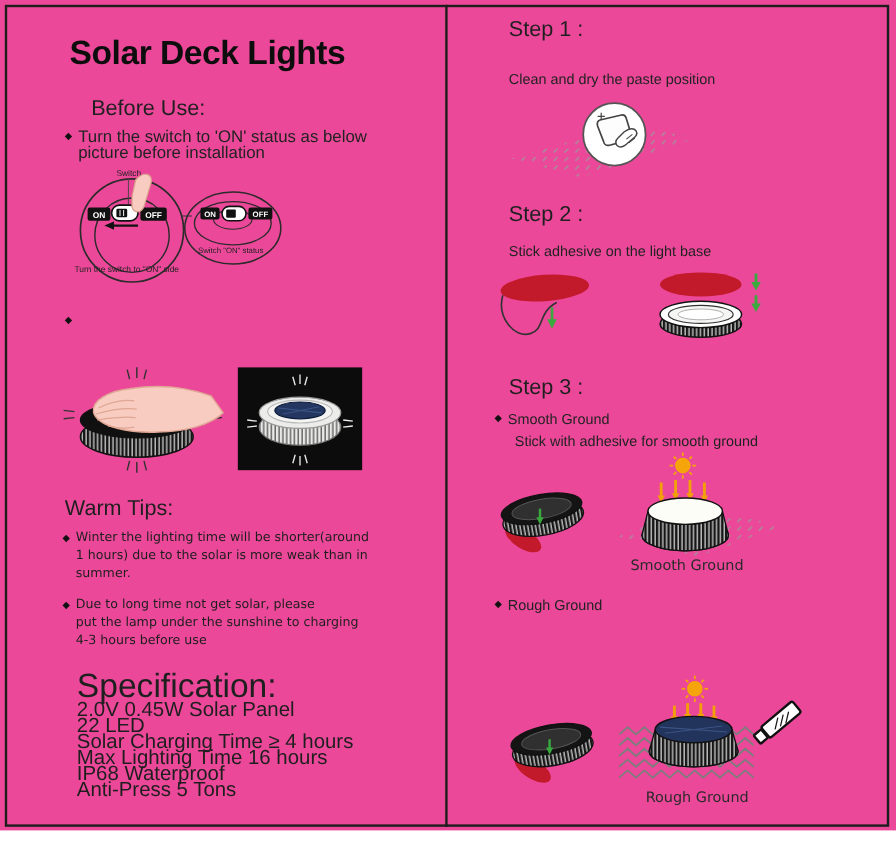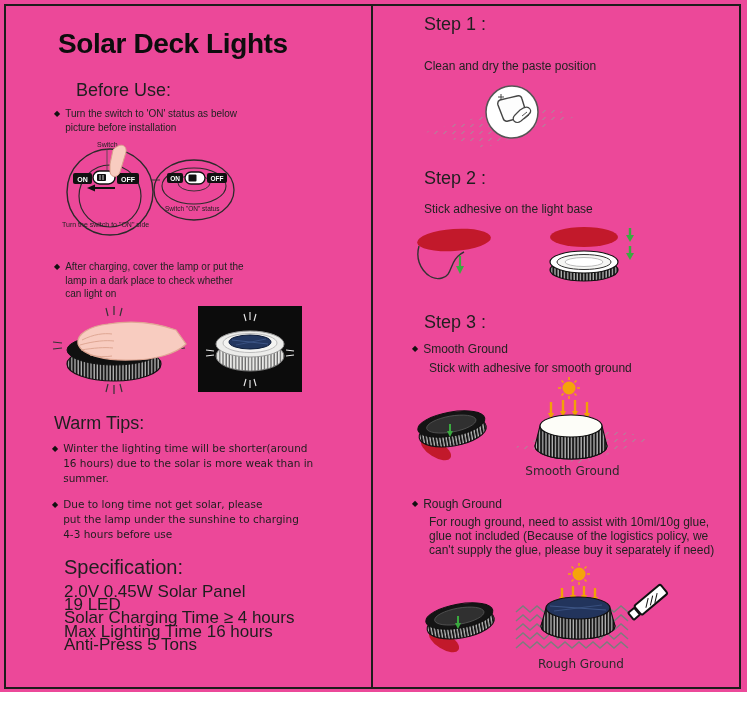--- a/index.html
+++ b/index.html
@@ -5,22 +5,22 @@
   *{margin:0;padding:0;box-sizing:border-box}
   html,body{width:747px;height:702px;background:#fff}
   .page{position:relative;width:747px;height:692px;background:#ec4899;
         font-family:"Liberation Sans",sans-serif;color:#1c1c1c;overflow:hidden}
   .abs{position:absolute}
   .frame{left:4px;top:4px;width:737px;height:685px;border:2px solid #1d1d1b}
   .divider{left:371px;top:4px;width:2px;height:685px;background:#1d1d1b}
   .bottom-strip{left:0;top:694px;width:747px;height:8px;background:#eae8e5}
   .title{font-size:28px;font-weight:700;letter-spacing:-0.4px;color:#0d0d0d}
   .h1{font-size:18px;color:#1f1f1f}
-  .spec-h{font-size:20px;color:#1f1f1f}
-  .body{font-size:10px;line-height:13.5px;white-space:pre-line;color:#222}
+  .spec-h{font-size:28px;color:#1f1f1f}
+  .body{font-size:14px;line-height:13.5px;white-space:pre-line;color:#222}
   .body12{font-size:12px;line-height:14.5px;white-space:pre-line;color:#222}
   .warm{font-family:"DejaVu Sans",sans-serif;font-size:10.5px;line-height:15px;white-space:pre-line;color:#1e1e1e}
   .spec-line{font-family:Liberation Sans, sans-serif;font-size:17px;line-height:13.2px;color:#1e1e1e}
   .bullet-row{display:flex;gap:5px}
   .marker{font-size:8px;line-height:13.5px;color:#111;flex:0 0 auto}
   .step3-label{font-size:12px;color:#222}
   .caption{font-size:12px;color:#2a2a2a;text-align:center;font-family:"DejaVu Sans",sans-serif}
   svg{display:block}
   svg text{font-family:"Liberation Sans",sans-serif}
 </style>
@@ -88,23 +88,20 @@
       <rect x="132" y="34" width="20" height="12" rx="6" fill="#fff" stroke="#111" stroke-width="1.3"></rect>
       <rect x="135.5" y="36.5" width="8" height="7" rx="1" fill="#111"></rect>
       <rect x="154" y="35" width="20" height="10" rx="2" fill="#111"></rect>
       <text x="164" y="42.8" font-size="6.5" font-weight="bold" fill="#fff" text-anchor="middle">OFF</text>
       <text x="112" y="73" font-size="6.5" fill="#222">Switch "ON" status</text>
     </g>
   </svg>
 
   <div class="abs bullet-row" style="left:54px;top:260px;width:310px">
     <span class="marker">◆</span>
-    <div class="body">After charging, cover the lamp or put the
-lamp in a dark place to check whether
-can light on</div>
   </div>
 
   <svg class="abs" style="left:50px;top:304px" width="138" height="92" viewBox="0 0 138 92">
     <g stroke="#333" stroke-width="1.2">
       <line x1="56" y1="4" x2="58" y2="12"></line>
         <line x1="64" y1="2" x2="64" y2="11"></line>
         <line x1="72" y1="4" x2="70" y2="12"></line>
       <line x1="3" y1="38" x2="12" y2="39"></line>
         <line x1="3" y1="45" x2="12" y2="44"></line>
       <line x1="126" y1="38" x2="135" y2="39"></line>
@@ -149,37 +146,38 @@
       <line x1="34" y1="34" x2="70" y2="38" stroke="#3d5586" stroke-width="1"></line>
       <line x1="38" y1="39" x2="68" y2="33" stroke="#3d5586" stroke-width="0.8"></line>
     </g>
   </svg>
 
   <div class="abs h1" style="left:54px;top:413px">Warm Tips:</div>
 
   <div class="abs bullet-row" style="left:52px;top:441px;width:312px">
     <span class="marker" style="line-height:15px">◆</span>
     <div class="warm">Winter the lighting time will be shorter(around
-16 hours) due to the solar is more weak than in
+1 hours) due to the solar is more weak than in
 summer.</div>
   </div>
 
   <div class="abs bullet-row" style="left:52px;top:497px;width:312px">
     <span class="marker" style="line-height:15px">◆</span>
     <div class="warm">Due to long time not get solar, please
 put the lamp under the sunshine to charging
 4-3 hours before use</div>
   </div>
 
   <div class="abs spec-h" style="left:64px;top:556px">Specification:</div>
   <div class="abs" style="left:64px;top:585px">
     <div class="spec-line">2.0V  0.45W Solar Panel</div>
-    <div class="spec-line">19 LED</div>
+    <div class="spec-line">22 LED</div>
     <div class="spec-line">Solar Charging Time ≥ 4 hours</div>
     <div class="spec-line">Max Lighting Time 16 hours</div>
+    <div class="spec-line">IP68 Waterproof</div>
     <div class="spec-line">Anti-Press 5 Tons</div>
   </div>
 
   <div class="abs h1" style="left:424px;top:14px">Step 1 :</div>
   <div class="abs body12" style="left:424px;top:59px">Clean and dry the paste position</div>
 
   <svg class="abs" style="left:424px;top:80px" width="158" height="74" viewBox="0 0 158 74">
     <polygon points="2,52 100,24 156,35 60,68" fill="url(#p-dots)"></polygon>
     <circle cx="88" cy="32" r="26" fill="#fff" stroke="#555" stroke-width="1.5"></circle>
     <g>
@@ -273,23 +271,20 @@
       <path d="M35,52 L30,72 A36,13 0 0 0 102,72 L97,52 Z" fill="url(#p-stripe)" stroke="#111" stroke-width="1.1"></path>
       <ellipse cx="66" cy="52" rx="31" ry="11" fill="#fdfdf8" stroke="#111" stroke-width="1.2"></ellipse>
     </g>
   </svg>
   <div class="abs caption" style="left:500px;top:464px;width:145px">Smooth Ground</div>
 
   <div class="abs bullet-row" style="left:412px;top:497px">
     <span class="marker">◆</span>
     <span class="step3-label">Rough Ground</span>
   </div>
-  <div class="abs body12" style="left:429px;top:515px;width:290px;line-height:14px">For rough ground, need to assist with 10ml/10g glue,
-glue not included (Because of the logistics policy, we
-can't supply the glue, please buy it separately if need)</div>
 
   <svg class="abs" style="left:418px;top:594px" width="84" height="64" viewBox="0 0 84 64">
     <ellipse cx="26" cy="47" rx="17" ry="8" fill="#c2192b" transform="rotate(32 26 47)"></ellipse>
     <g transform="rotate(-10 42 26)">
       <ellipse cx="42" cy="30" rx="34" ry="14" fill="url(#p-stripe)" stroke="#111" stroke-width="1.1"></ellipse>
       <ellipse cx="42" cy="22" rx="34" ry="12" fill="#141414" stroke="#111"></ellipse>
       <ellipse cx="42" cy="22" rx="25" ry="8" fill="#303030" stroke="#555" stroke-width="0.8"></ellipse>
     </g>
     <g>
       <line x1="40" y1="22" x2="40" y2="30" stroke="#3aaa3f" stroke-width="2"></line>

